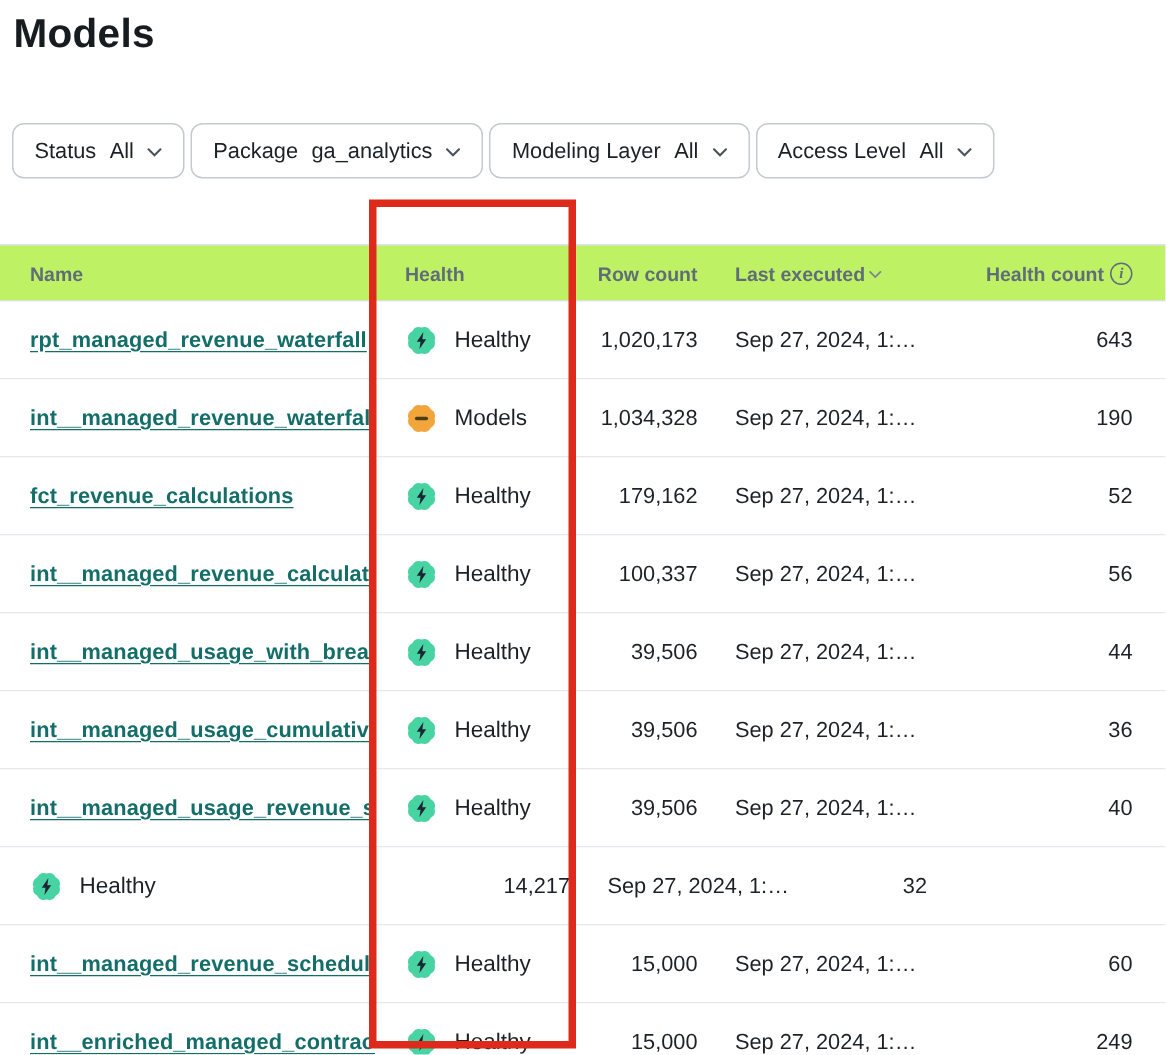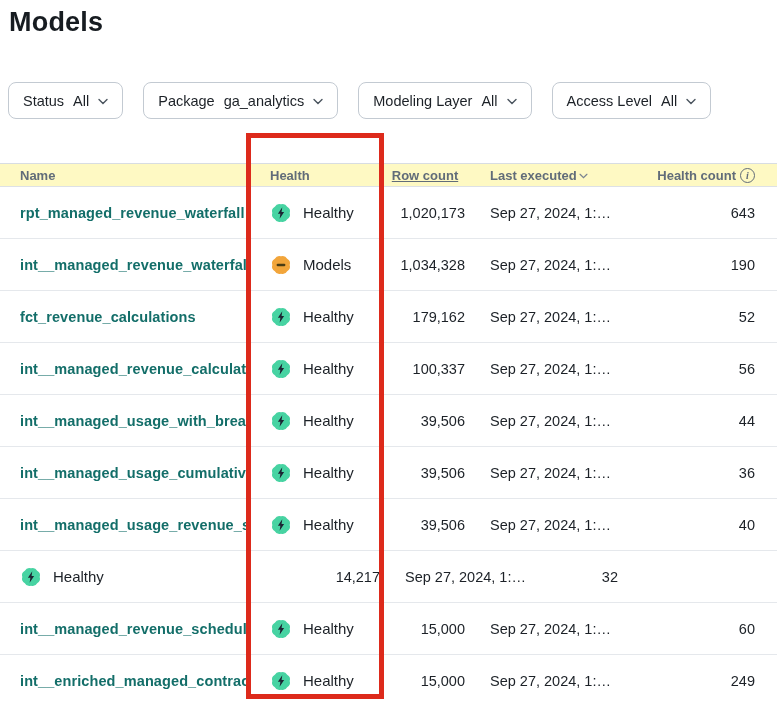--- a/index.html
+++ b/index.html
@@ -18,21 +18,21 @@
     margin: 7px 0 0 9px;
     font-size: 27px;
     font-weight: 700;
     letter-spacing: 0.2px;
     color: #171c21;
   }
 
   
   .filters {
     display: flex;
-    gap: 20px;
+    gap: 4px;
     margin: 44px 0 0 8px;
     align-items: flex-end;
   }
   .pill {
     display: inline-flex;
     align-items: center;
     gap: 9px;
     height: 37px;
     padding: 0 14px;
     border: 1px solid #c3cad2;
@@ -56,33 +56,33 @@
   .table {
     margin-top: 11px;
     width: 777px;
   }
   .thead, .tr {
     display: grid;
     grid-template-columns: 250px 135px 85px 170px 1fr;
     align-items: center;
   }
   .thead {
-    height: 24px;
-    background: #fef9c3;
+    height: 38px;
+    background: #bef264;
     border-top: 1px solid #d8dde2;
     border-bottom: 1px solid #dde1e6;
     font-size: 13px;
     font-weight: 700;
     color: #616c79;
     margin-top: 44px;
   }
   .th { white-space: nowrap; }
   .th-name { padding-left: 20px; }
   .th-health { padding-left: 20px; }
-  .th-rowcount { text-align: center; padding-right: 5px; text-decoration: underline; }
+  .th-rowcount { text-align: right; padding-right: 5px; }
   .th-lastexec { padding-left: 20px; display: flex; align-items: center; gap: 2px; }
   .th-querycount { display: flex; justify-content: flex-end; align-items: center; gap: 4px; padding-right: 22px; }
   .sort-chev { color: #7a8490; }
   .info-icon {
     width: 15px; height: 15px;
     border: 1.2px solid #616c79;
     border-radius: 50%;
     display: inline-flex;
     align-items: center;
     justify-content: center;

